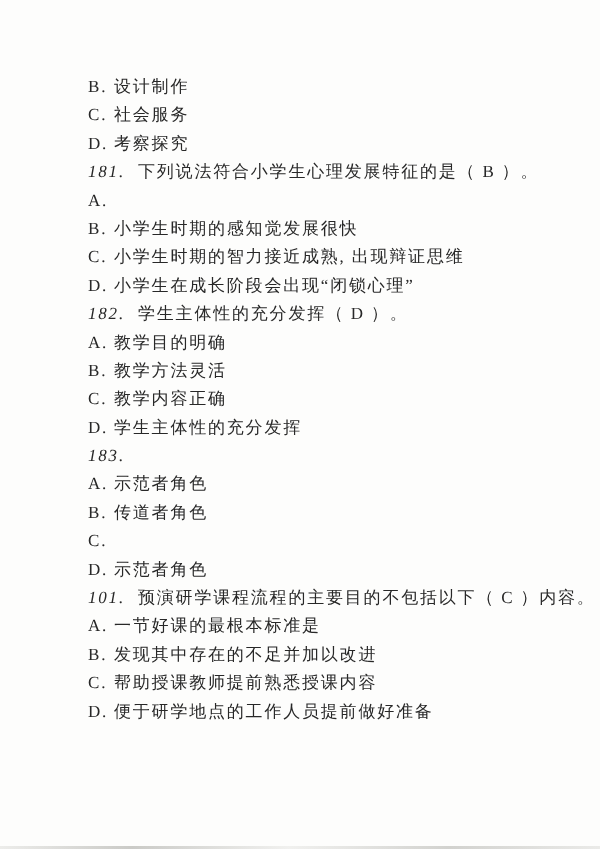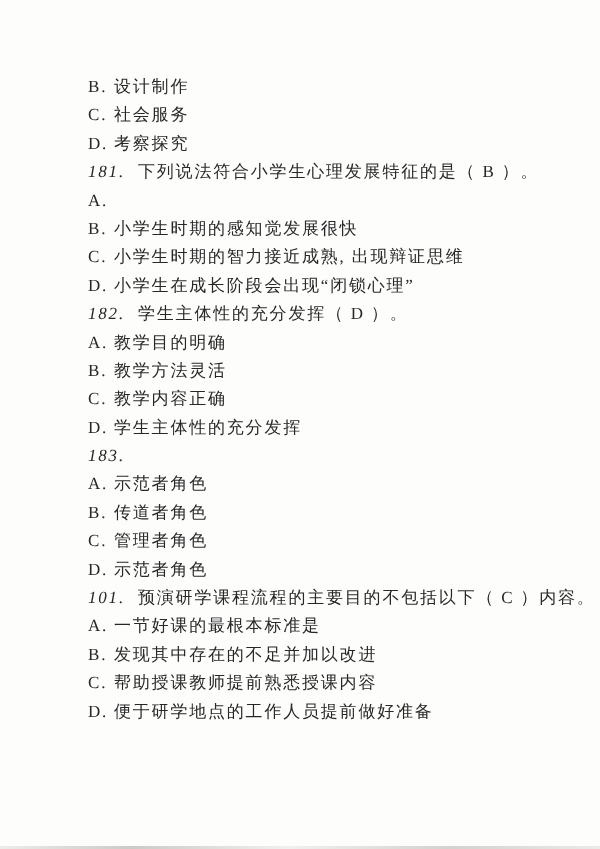--- a/index.html
+++ b/index.html
@@ -124,21 +124,20 @@
     <div class="line opt">
       <span class="marker">A.</span>
       <span class="text">示范者角色</span>
     </div>
     <div class="line opt">
       <span class="marker">B.</span>
       <span class="text">传道者角色</span>
     </div>
     <div class="line opt">
       <span class="marker">C.</span>
-      <span class="text">管理者角色</span>
     </div>
     <div class="line opt">
       <span class="marker">D.</span>
       <span class="text">示范者角色</span>
     </div>
 
     <div class="line q">
       <span class="marker">101.</span>
       <span class="text">预演研学课程流程的主要目的不包括以下（ C ）内容。</span>
     </div>

